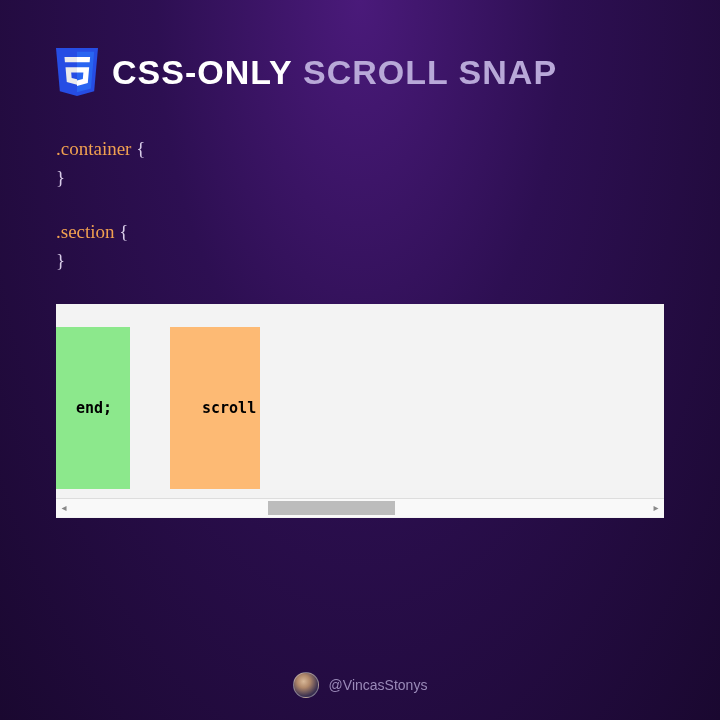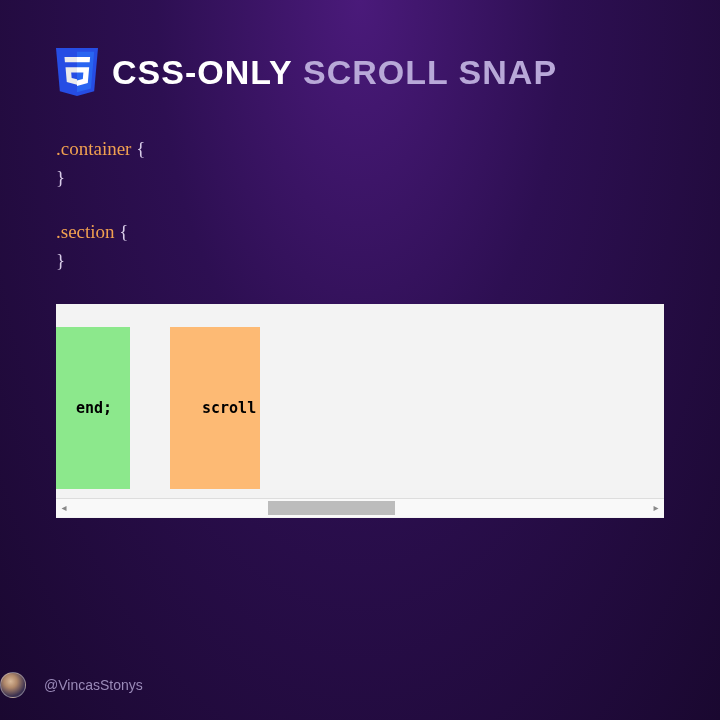--- a/index.html
+++ b/index.html
@@ -113,22 +113,22 @@
     width: 22%;
     background: #bcbcbc;
   }
   .footer {
     position: absolute;
     bottom: 22px;
     left: 0;
     right: 0;
     display: flex;
     align-items: center;
-    justify-content: flex-start;
-    gap: 18px;
+    justify-content: center;
+    gap: 10px;
   }
   .avatar {
     width: 26px;
     height: 26px;
     border-radius: 50%;
     background: radial-gradient(circle at 40% 35%, #d8b898 0%, #b0886a 30%, #3a3050 70%);
     border: 1px solid rgba(255,255,255,0.35);
   }
   .handle { color: #9a8ab8; font-size: 14px; }
 </style>

